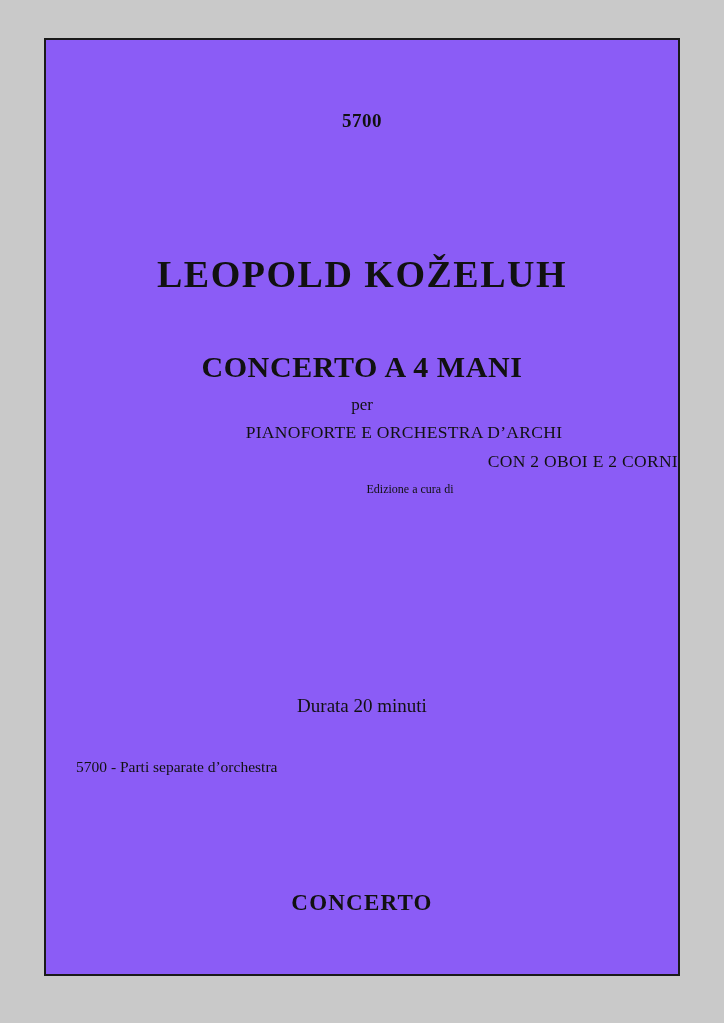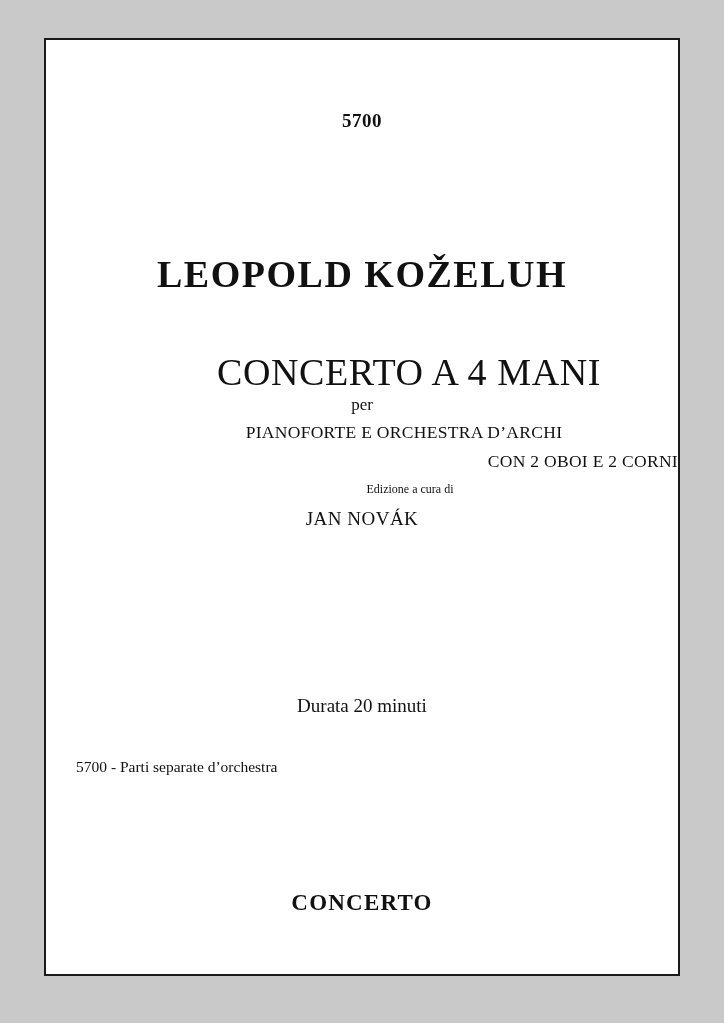--- a/index.html
+++ b/index.html
@@ -14,21 +14,21 @@
     color: #111111;
     overflow: hidden;
   }
   .page {
     position: absolute;
     left: 44px;
     top: 38px;
     width: 636px;   
     height: 938px;  
     border: 2px solid #1a1a1a;
-    background: #ffffff;
+    background: #8b5cf6;
     box-sizing: border-box;
   }
   .inner {
     position: relative;
     width: 100%;
     height: 100%;
   }
   .centered {
     position: absolute;
     left: 0;
@@ -46,24 +46,23 @@
   .composer {
     top: 190px;
     font-weight: bold;
     font-size: 38px;
     letter-spacing: 1.5px;
     margin-top: 22px;
   }
 
   .work-title {
     top: 310px;
-    font-weight: normal;
-    font-size: 38px;
+    font-weight: bold;
+    font-size: 30px;
     letter-spacing: 0.6px;
-    padding-left: 47px;
   }
 
   .per {
     top: 355px;
     font-size: 17px;
   }
 
   .instrumentation-1 {
     top: 382px;
     font-size: 17.5px;
@@ -123,21 +122,20 @@
     <div class="centered work-title">CONCERTO A 4 MANI</div>
 
     <div class="centered per">per</div>
 
     <div class="centered instrumentation-1">PIANOFORTE E ORCHESTRA D’ARCHI</div>
 
     <div class="centered instrumentation-2">CON 2 OBOI E 2 CORNI</div>
 
     <div class="centered edition-line">Edizione a cura di</div>
 
-    <div class="centered editor-name">JAN NOVÁK</div>
 
     <div class="centered duration">Durata 20 minuti</div>
 
     <div class="parts-note">5700 - Parti separate d’orchestra</div>
 
     <div class="centered publisher">CONCERTO</div>
 
   </div>
 </div>
 

